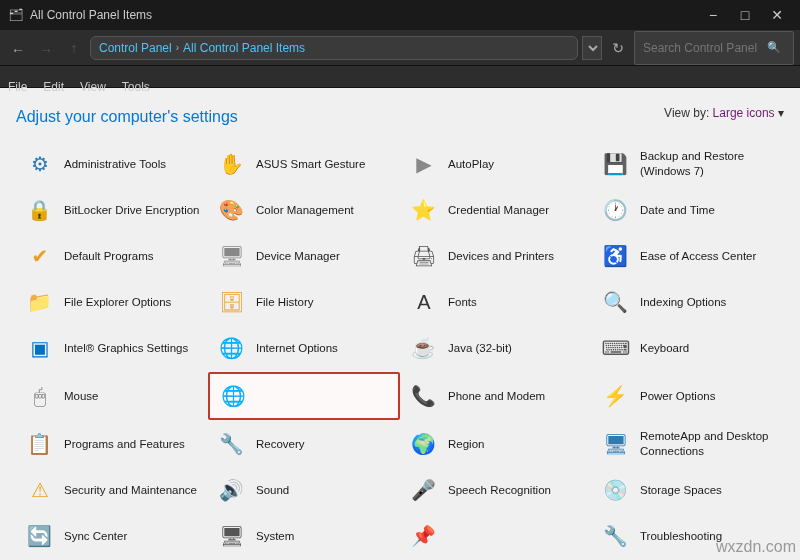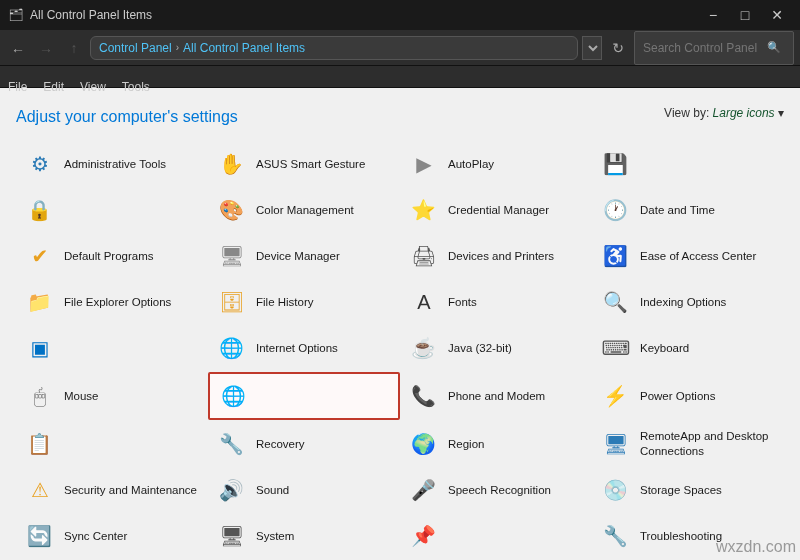--- a/index.html
+++ b/index.html
@@ -124,21 +124,21 @@
     .settings-title {
       color: #0078d7;
       font-size: 16px;
       font-weight: 400;
       margin-top: 8px;
     }
     .view-by {
       font-size: 12px;
       color: #333;
     }
-    .view-by a { color: #14532d; text-decoration: none; font-style: italic; }
+    .view-by a { color: #701a75; text-decoration: none; }
 
     
     .items-grid {
       display: grid;
       grid-template-columns: repeat(4, 1fr);
       gap: 2px 0;
     }
 
     .cp-item {
       display: flex;
@@ -275,23 +275,25 @@
       <div class="cp-item">
         <div class="cp-icon icon-asus">✋</div>
         <div class="cp-label">ASUS Smart Gesture</div>
       </div>
       <div class="cp-item">
         <div class="cp-icon icon-autoplay">▶</div>
         <div class="cp-label">AutoPlay</div>
       </div>
       <div class="cp-item">
         <div class="cp-icon icon-backup">💾</div>
+        <div class="cp-label">Backup and Restore (Windows 7)</div>
       </div>
       <div class="cp-item">
         <div class="cp-icon icon-bitlocker">🔒</div>
+        <div class="cp-label">BitLocker Drive Encryption</div>
       </div>
       <div class="cp-item">
         <div class="cp-icon icon-color">🎨</div>
         <div class="cp-label">Color Management</div>
       </div>
       <div class="cp-item">
         <div class="cp-icon icon-credential">⭐</div>
         <div class="cp-label">Credential Manager</div>
       </div>
       <div class="cp-item">
@@ -325,20 +327,21 @@
       <div class="cp-item">
         <div class="cp-icon icon-fonts">A</div>
         <div class="cp-label">Fonts</div>
       </div>
       <div class="cp-item">
         <div class="cp-icon icon-index">🔍</div>
         <div class="cp-label">Indexing Options</div>
       </div>
       <div class="cp-item">
         <div class="cp-icon icon-intel">▣</div>
+        <div class="cp-label">Intel® Graphics Settings</div>
       </div>
       <div class="cp-item">
         <div class="cp-icon icon-internet">🌐</div>
         <div class="cp-label">Internet Options</div>
       </div>
       <div class="cp-item">
         <div class="cp-icon icon-java">☕</div>
         <div class="cp-label">Java (32-bit)</div>
       </div>
       <div class="cp-item">
@@ -355,20 +358,21 @@
       <div class="cp-item">
         <div class="cp-icon icon-phone">📞</div>
         <div class="cp-label">Phone and Modem</div>
       </div>
       <div class="cp-item">
         <div class="cp-icon icon-power">⚡</div>
         <div class="cp-label">Power Options</div>
       </div>
       <div class="cp-item">
         <div class="cp-icon icon-programs">📋</div>
+        <div class="cp-label">Programs and Features</div>
       </div>
       <div class="cp-item">
         <div class="cp-icon icon-recovery">🔧</div>
         <div class="cp-label">Recovery</div>
       </div>
       <div class="cp-item">
         <div class="cp-icon icon-region">🌍</div>
         <div class="cp-label">Region</div>
       </div>
       <div class="cp-item">

